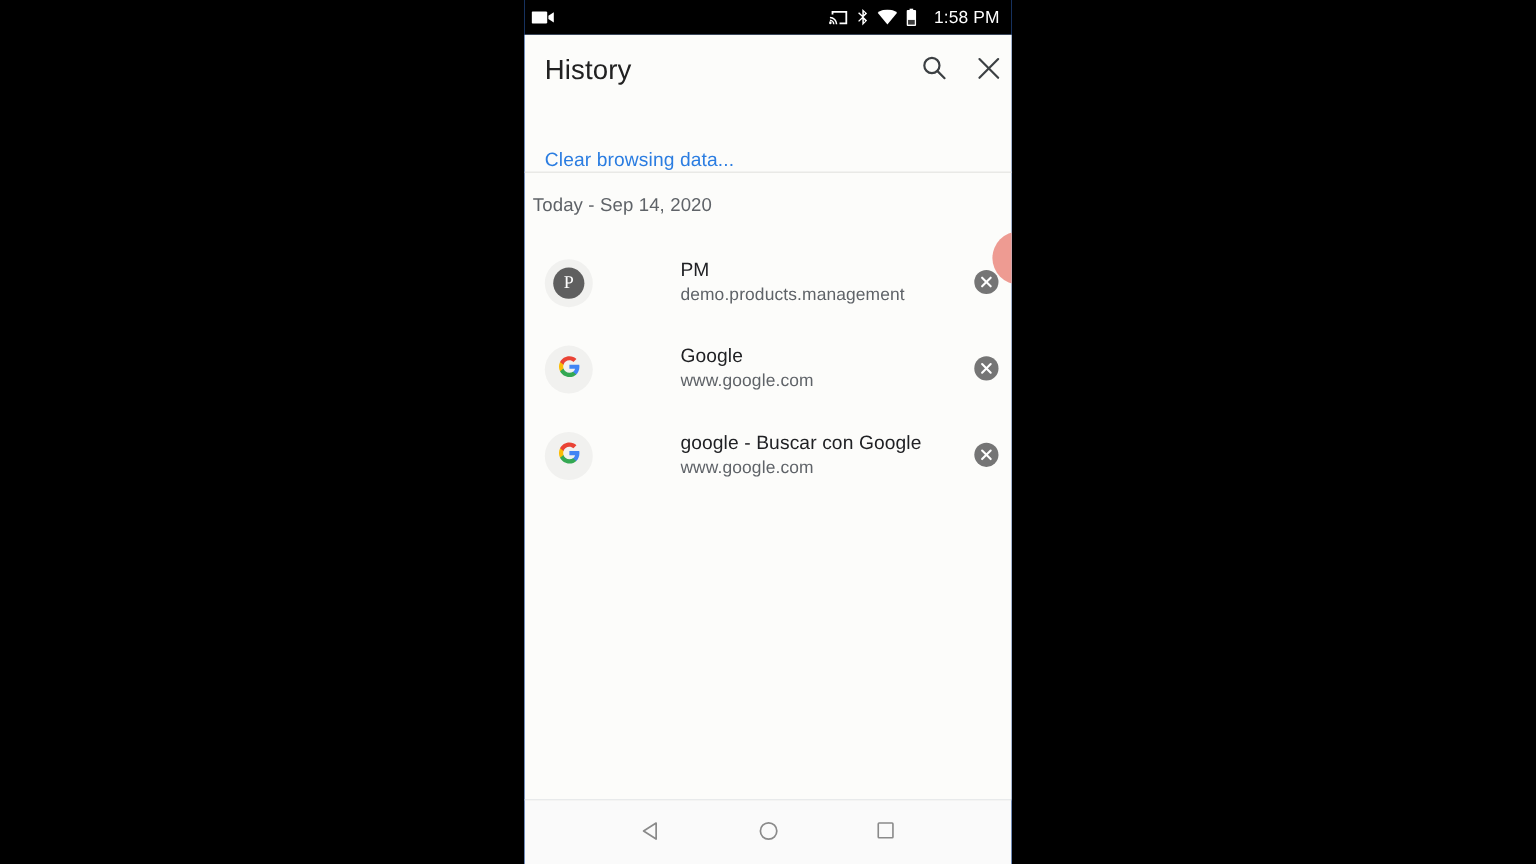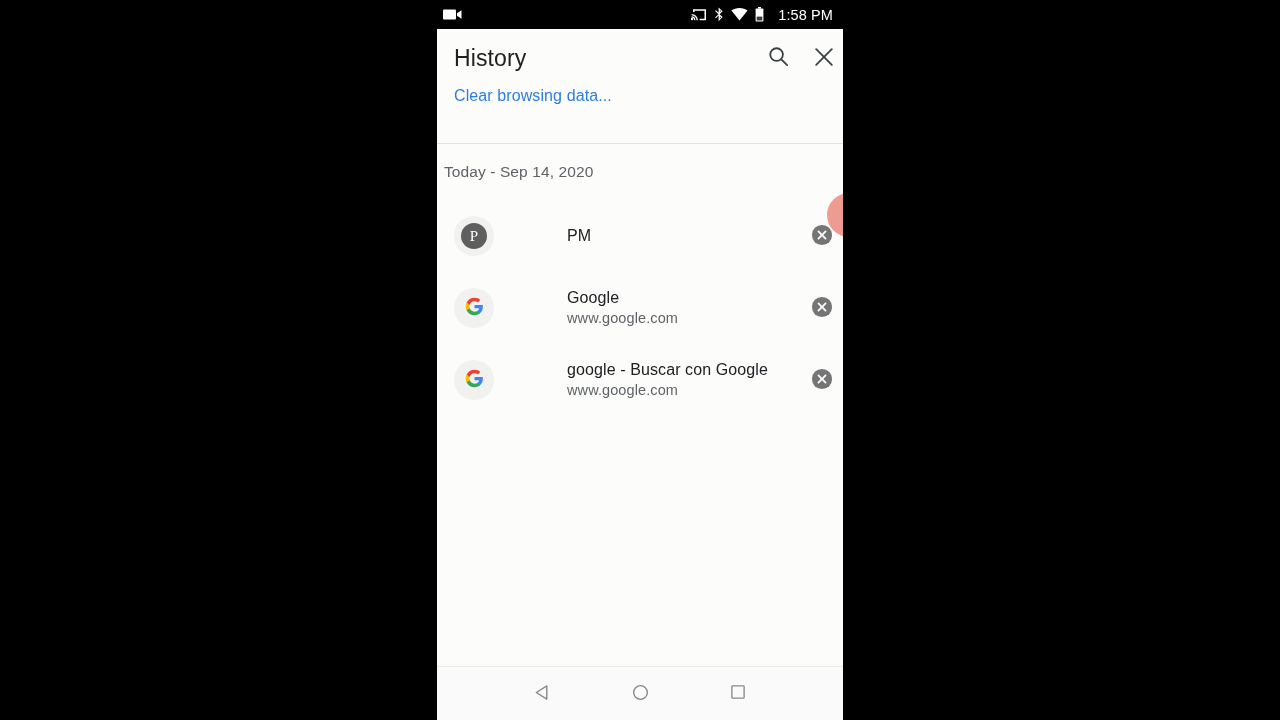--- a/index.html
+++ b/index.html
@@ -102,21 +102,21 @@
     border: none;
     background: transparent;
     padding: 0;
   }
   #close-btn { margin-left: 6px; margin-right: -5px; }
 
   
   #clear-row {
     height: 56px;
     display: flex;
-    align-items: flex-start;
+    align-items: flex-end;
     padding: 0 17px;
     box-sizing: border-box;
     cursor: pointer;
   }
   #clear-link {
     font-size: 16px;
     color: #2b7de1;
     letter-spacing: .1px;
   }
   #header-divider {
@@ -334,20 +334,21 @@
       <div id="date-header">Today - Sep 14, 2020</div>
 
       <div id="history-list">
 
         <div class="history-item">
           <div class="item-favicon">
             <div class="pm-circle">P</div>
           </div>
           <div class="item-texts">
             <div class="item-title">PM</div>
+            <div class="item-url">demo.products.management</div>
           </div>
           <button class="item-remove">
             <span>
               <svg width="22" height="22" viewBox="0 0 24 24">
                 <circle cx="12" cy="12" r="11" fill="#757575"></circle>
                 <line x1="8.1" y1="8.1" x2="15.9" y2="15.9" stroke="#ffffff" stroke-width="1.9" stroke-linecap="round"></line>
                 <line x1="15.9" y1="8.1" x2="8.1" y2="15.9" stroke="#ffffff" stroke-width="1.9" stroke-linecap="round"></line>
               </svg>
             </span>
           </button>

